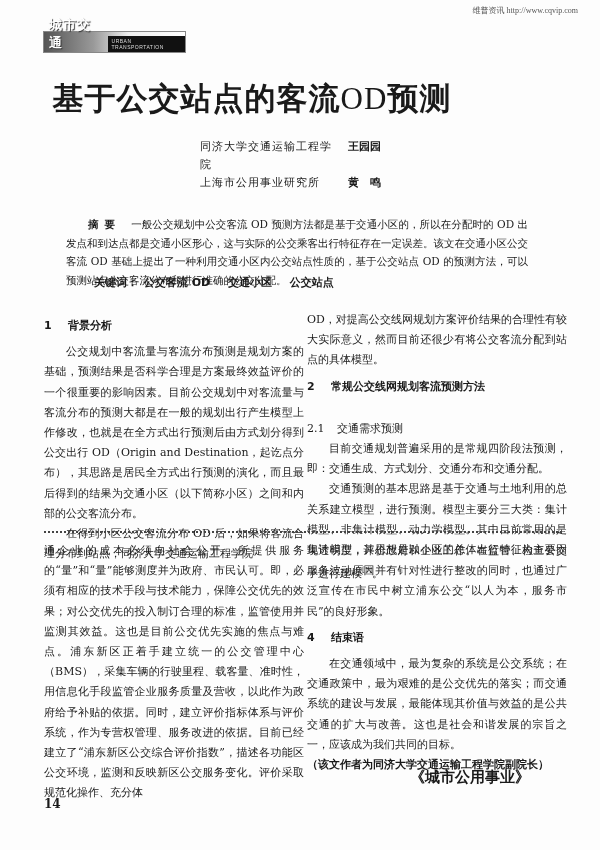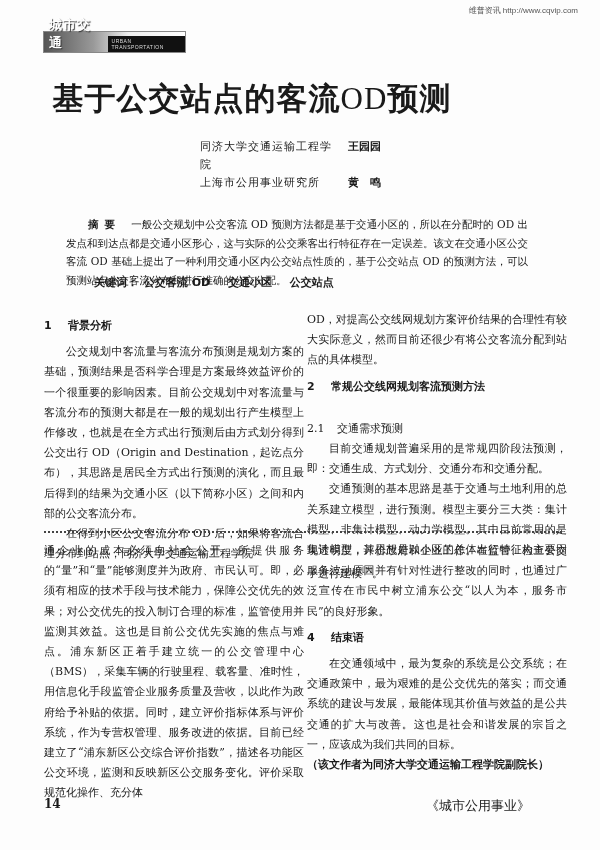--- a/index.html
+++ b/index.html
@@ -2,21 +2,21 @@
 <html><head>
 <meta charset="utf-8">
 <style>
   html, body { margin:0; padding:0; }
   body {
     width:600px; height:850px; background:#fdfdfd; position:relative; overflow:hidden;
     font-family:"DejaVu Serif", "Liberation Serif", serif; color:#1a1a1a;
   }
   .watermark {
     position:absolute; top:5px; right:22px; font-size:8px; color:#555;
-    font-family:Liberation Sans, sans-serif;
+    font-family:Liberation Serif, serif;
   }
   .banner {
     position:absolute; left:43px; top:31px; width:141px; height:20px;
     border:1px solid #888; background:linear-gradient(90deg,#555 0%,#999 35%,#eee 60%,#fff 100%);
     display:flex; align-items:flex-end;
   }
   .banner-title {
     color:#fff; font-size:13px; font-weight:bold; padding-left:5px; letter-spacing:1px;
     text-shadow:1px 1px 1px #333; font-family:"DejaVu Sans", sans-serif;
   }
@@ -52,21 +52,21 @@
   .h1 .num { display:inline-block; width:24px; }
   .h2 { text-indent:0 !important; }
   .h2 .num { display:inline-block; width:30px;margin-top:16px; }
   .divider {
     position:absolute; top:531px; left:44px; width:518px; height:0;
     border-top:2px dotted #444;
   }
   .sig { font-weight:bold; font-family:"DejaVu Sans", sans-serif; text-indent:0 !important; }
   .date { text-align:right; text-indent:0 !important; }
   .pageno { position:absolute; top:797px; left:44px; font-size:12px; font-weight:bold; }
-  .journal { position:absolute; top:797px; right:70px; font-size:13px; }
+  .journal { position:absolute; top:768px; right:70px; font-size:15px;font-weight:bold; }
   sup { font-size:7px; }
 </style>
 </head>
 <body>
 
 <div class="watermark">维普资讯 http://www.cqvip.com</div>
 
 <div class="banner">
   <span class="banner-title">城市交通</span>
   <span class="banner-sub">URBAN TRANSPORTATION</span>

